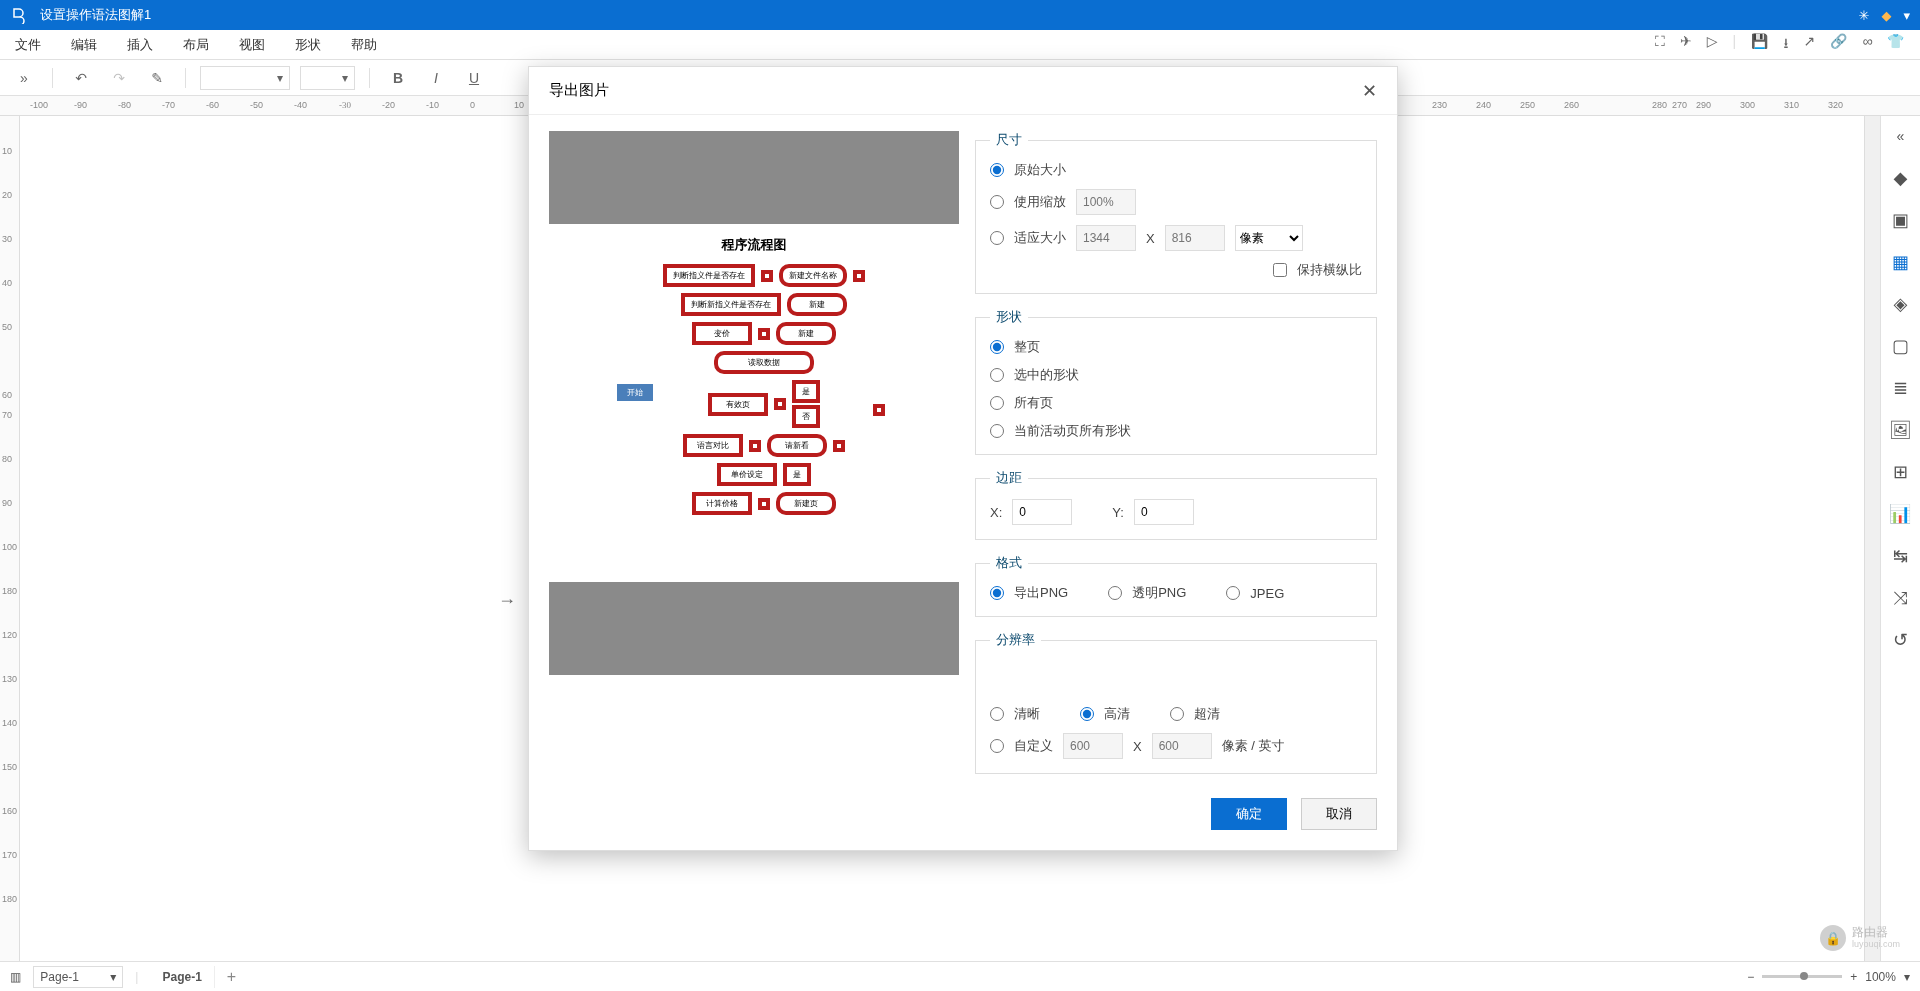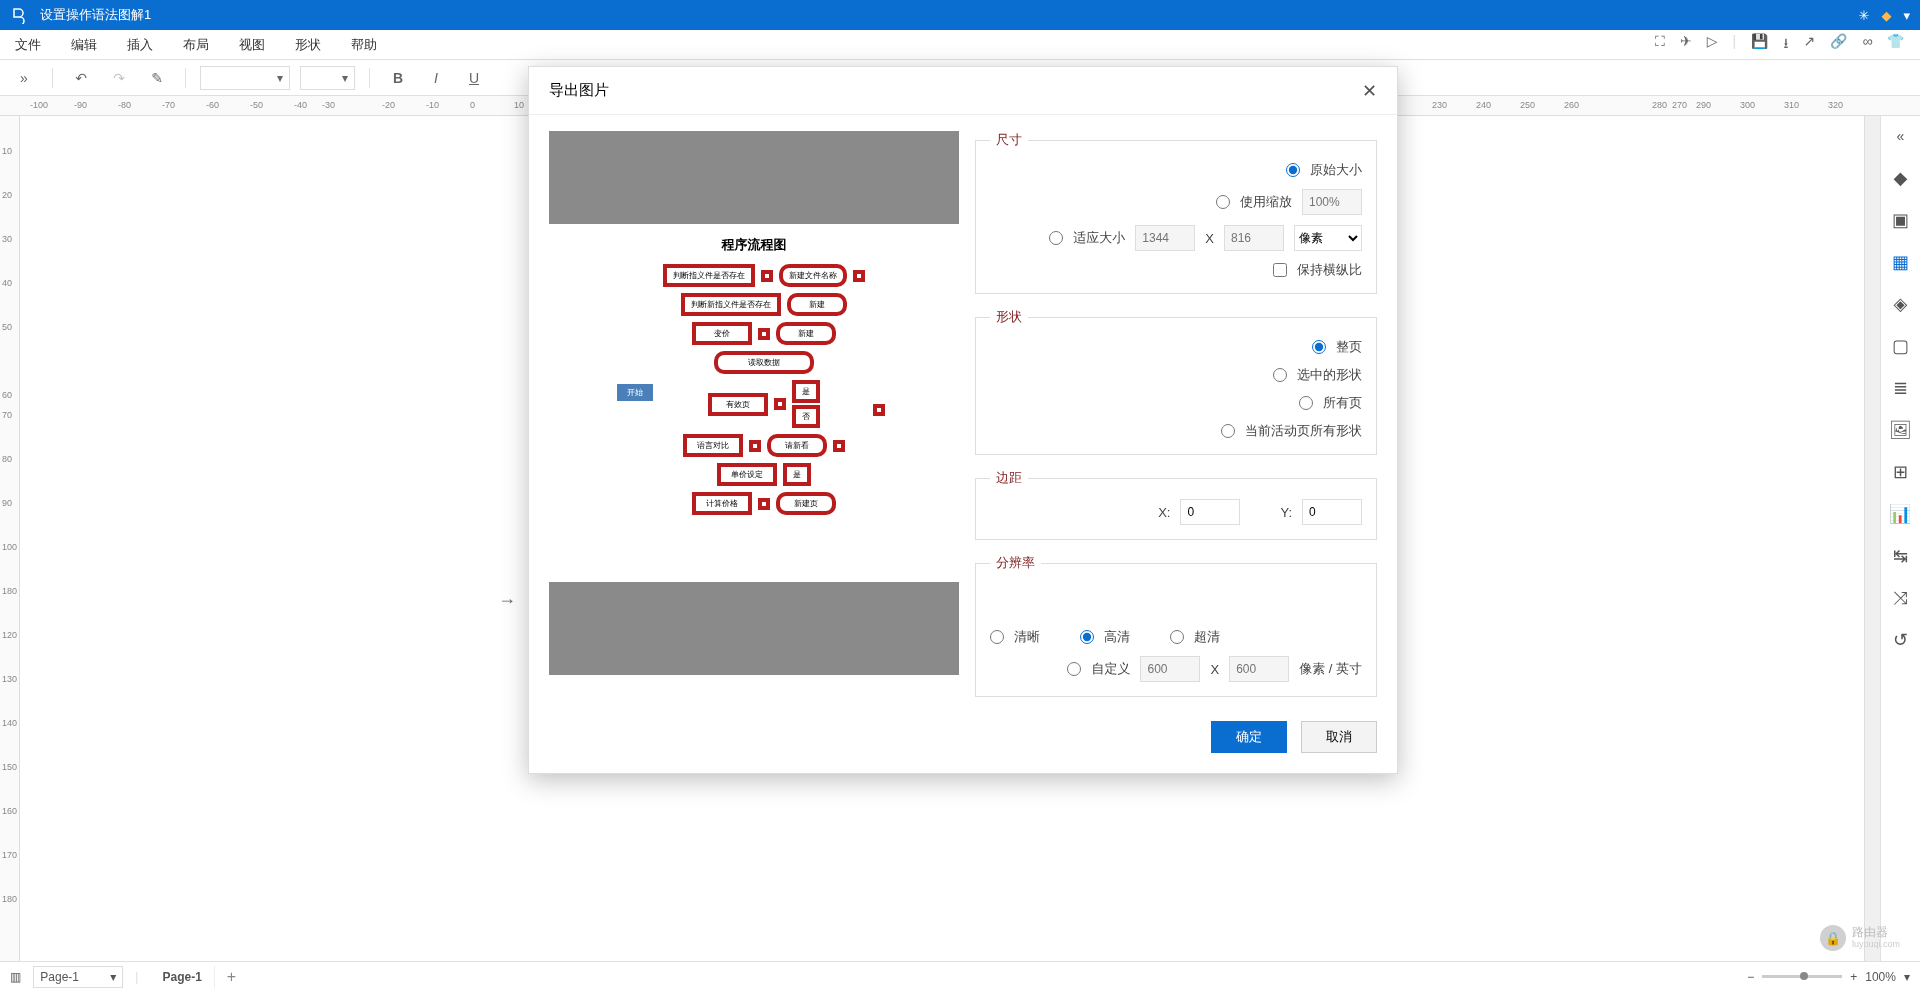--- a/index.html
+++ b/index.html
@@ -66,22 +66,22 @@
 .preview-inner { background: #fff; height: 358px; padding: 12px; font-size: 9px; position: relative;}
 .preview-title { text-align: center; font-size: 13px; font-weight: bold; margin-bottom: 10px; }
 .fc-row { display:flex; align-items:center; justify-content:center; gap:6px; margin-bottom:6px;}
 .fc-box { border:4px solid #b91c1c; padding:2px 6px; font-size:8px; background:#fff; min-width:60px; text-align:center;}
 .fc-round { border-radius:10px; }
 .fc-tiny { min-width:12px; height:12px; padding:0;}
 .fc-start { background:#4a7fba; color:#fff; border:none; padding:3px 10px; font-size:8px;}
 .fc-col { display:inline-flex; flex-direction:column; gap:2px; align-items:center;}
 .options { flex: 1; display: flex; flex-direction: column; gap: 14px; }
 fieldset { border: 1px solid #ddd; padding: 12px 14px 14px; position: relative; }
-legend { font-size: 13px; padding: 0 6px; color: #7f1d1d; }
-.opt-row { display: flex; align-items: center; gap: 10px; font-size: 13px; margin-bottom: 10px; color:#444;justify-content:flex-end;}
+legend { font-size: 13px; padding: 0 6px; color: #0c4a6e; }
+.opt-row { display: flex; align-items: center; gap: 10px; font-size: 13px; margin-bottom: 10px; color:#444;}
 .opt-row:last-child{ margin-bottom:0;}
 .opt-row input[type=radio]{ accent-color:#0a6ed1; width:14px; height:14px;}
 .opt-row input[type=checkbox]{ width:14px; height:14px;}
 .opt-row input[type=text]{ width: 60px; height: 26px; border: 1px solid #ddd; padding: 0 6px; font-size: 12px; background:#f5f5f5;}
 .opt-row input[type=text].enabled{ background:#fff;}
 .opt-row .wide{ width:68px;}
 .opt-row select{ width: 68px; height: 26px; border: 1px solid #ddd; background:#fff; font-size:12px;}
 .opt-row.right{ justify-content:flex-end;}
 .opt-inline { display:flex; gap:40px;}
 .opt-inline .opt-row{ margin-bottom:0;}
@@ -164,21 +164,21 @@
 </div>
 
 <div class="ruler-h">
   <span class="tick" style="left:30px;">-100</span>
   <span class="tick" style="left:74px;">-90</span>
   <span class="tick" style="left:118px;">-80</span>
   <span class="tick" style="left:162px;">-70</span>
   <span class="tick" style="left:206px;">-60</span>
   <span class="tick" style="left:250px;">-50</span>
   <span class="tick" style="left:294px;">-40</span>
-  <span class="tick" style="left:322px;">-30</span>
+  <span class="tick" style="left:339px;font-family:Liberation Serif, serif;">-30</span>
   <span class="tick" style="left:382px;">-20</span>
   <span class="tick" style="left:426px;">-10</span>
   <span class="tick" style="left:470px;">0</span>
   <span class="tick" style="left:514px;">10</span>
   <span class="tick" style="left:1432px;">230</span>
   <span class="tick" style="left:1476px;">240</span>
   <span class="tick" style="left:1520px;">250</span>
   <span class="tick" style="left:1564px;">260</span>
   <span class="tick" style="left:1672px;">270</span>
   <span class="tick" style="left:1652px;">280</span>
@@ -381,20 +381,37 @@
           <legend>边距</legend>
           <div class="opt-row">
             <span>X:</span>
             <input type="text" class="enabled" value="0" style="">
             <span style="width:20px;"></span>
             <span>Y:</span>
             <input type="text" class="enabled" value="0" style="">
           </div>
         </fieldset>
 
+        <fieldset>
+          <legend>格式</legend>
+          <div class="opt-inline">
+            <div class="opt-row">
+                <input type="radio" name="fmt" checked="" style="">
+                <span>导出PNG</span>
+              </div>
+            <div class="opt-row">
+                <input type="radio" name="fmt" style="">
+                <span>透明PNG</span>
+              </div>
+            <div class="opt-row">
+                <input type="radio" name="fmt" style="">
+                <span>JPEG</span>
+              </div>
+          </div>
+        </fieldset>
 
         <fieldset>
           <legend>分辨率</legend>
           <div class="opt-inline" style="margin-bottom:10px;margin-top:44px;">
             <div class="opt-row">
                 <input type="radio" name="rs" style="">
                 <span>清晰</span>
               </div>
             <div class="opt-row">
                 <input type="radio" name="rs" checked="" style="">

